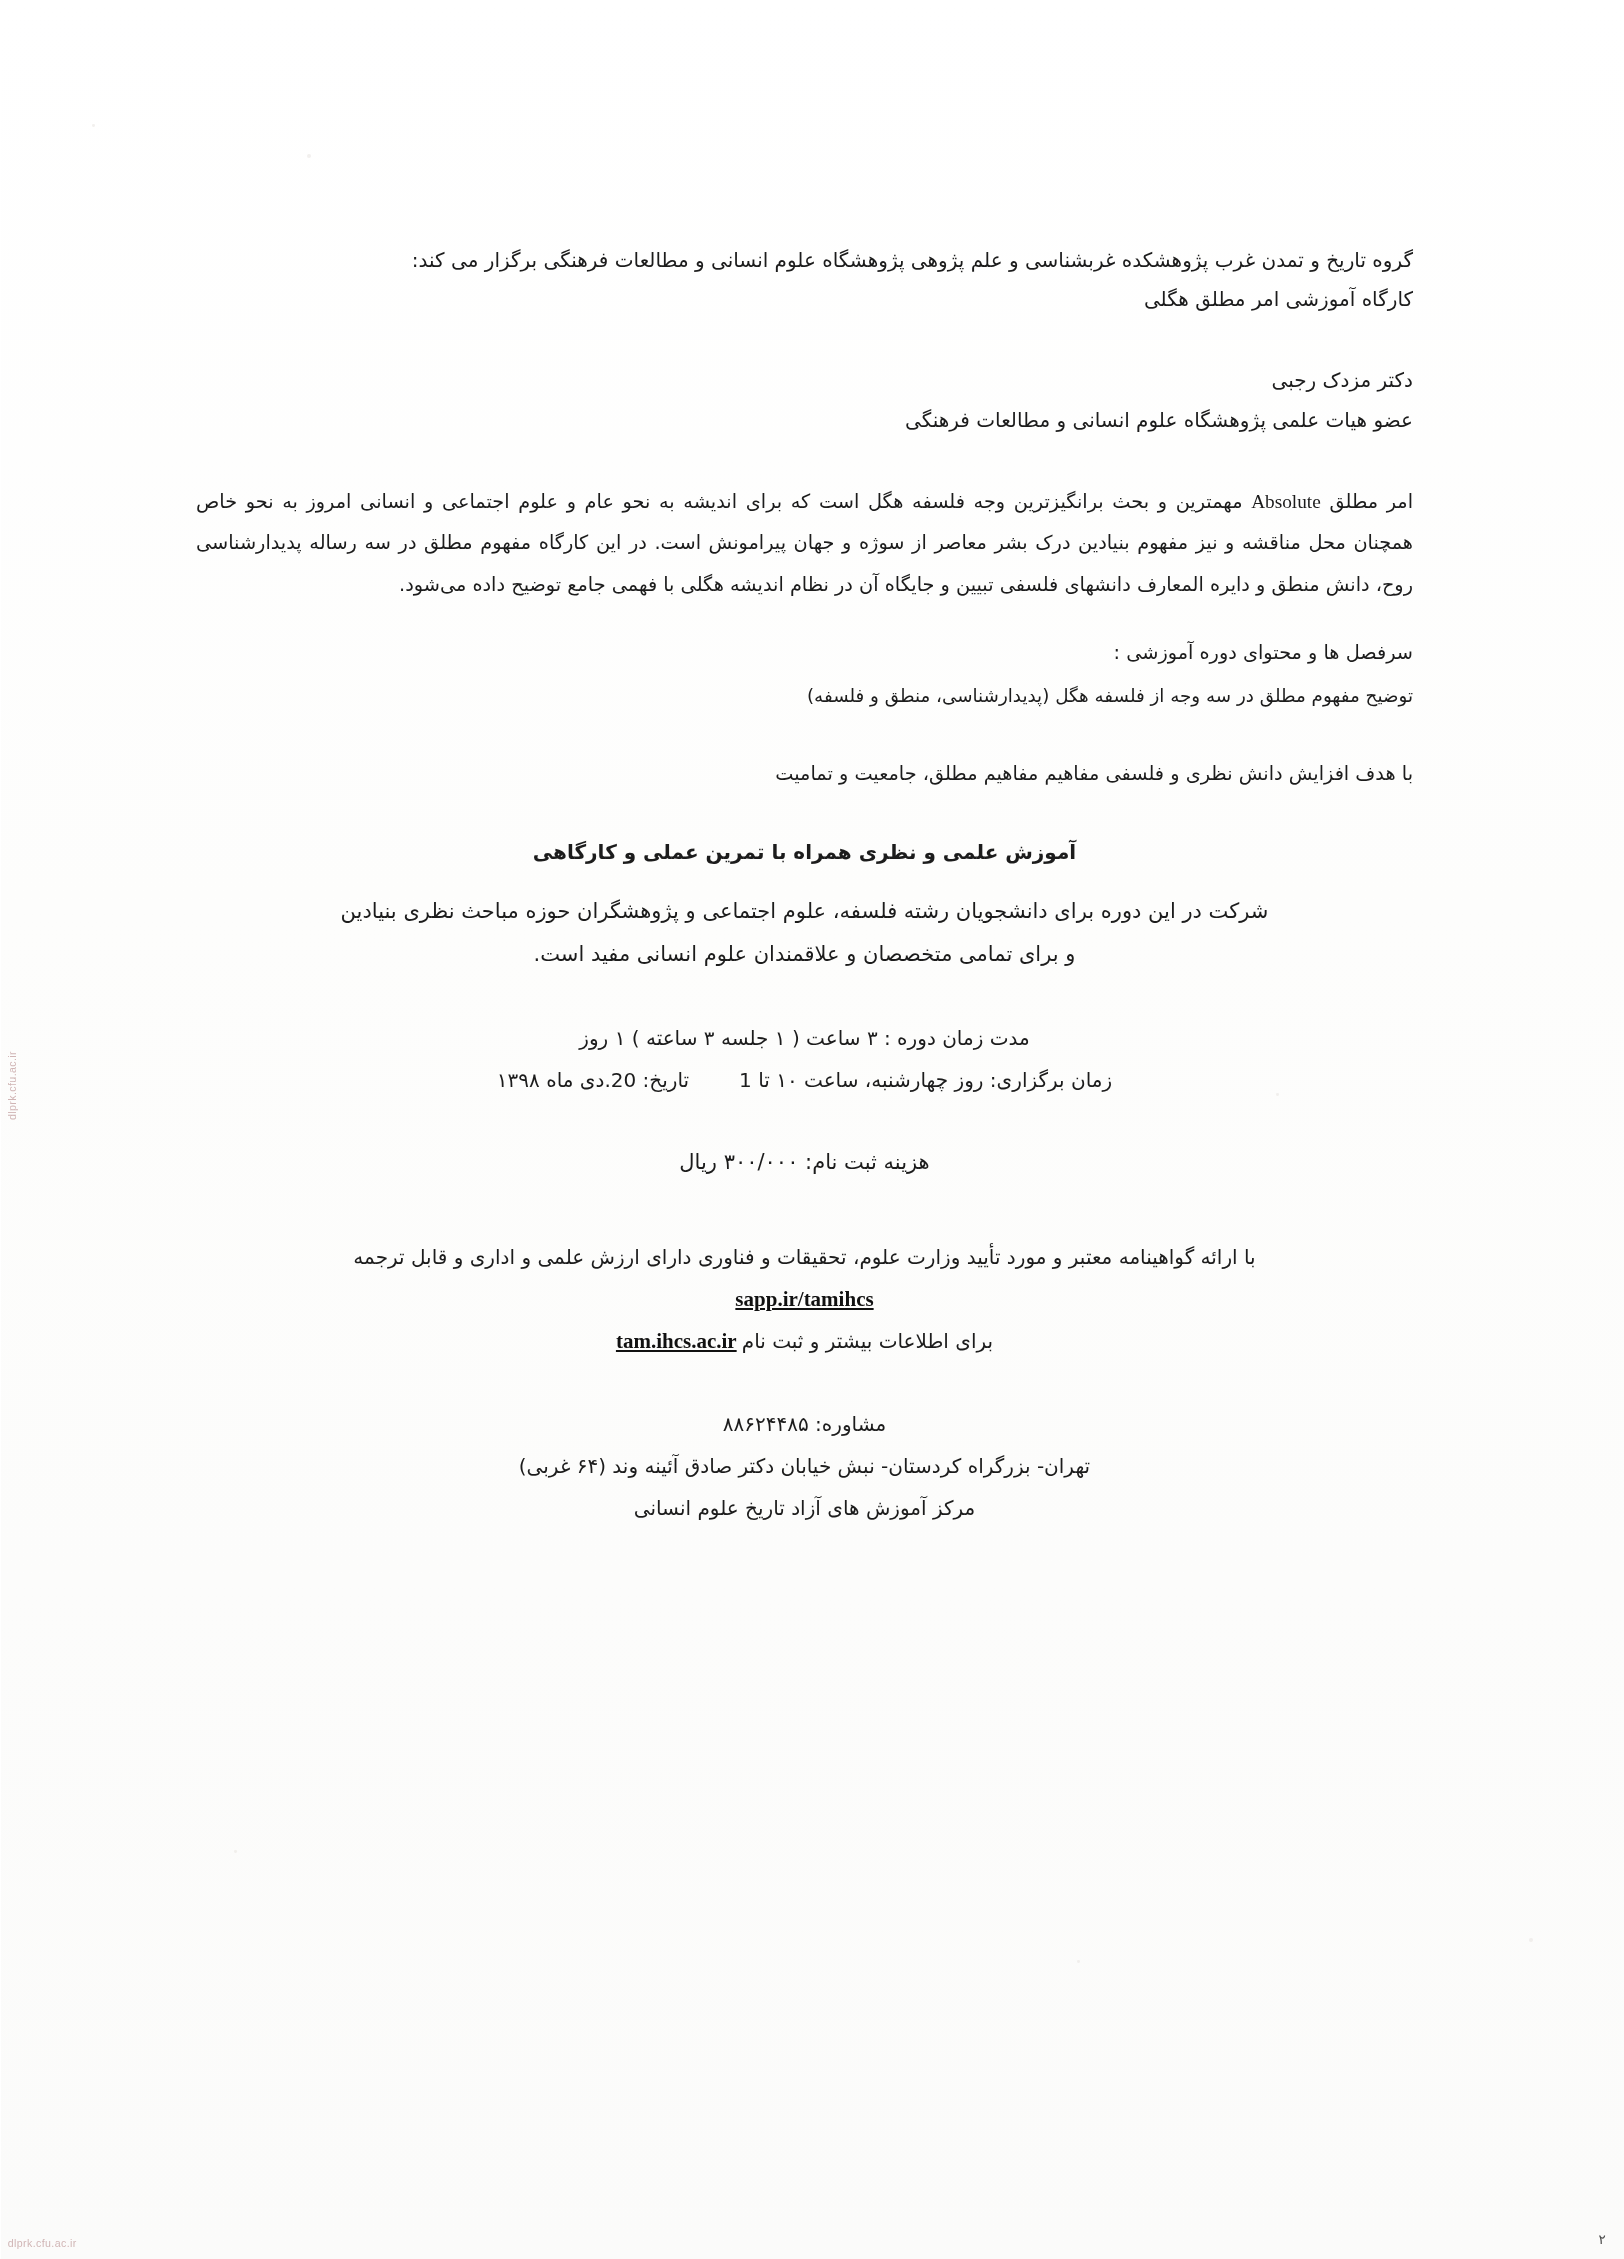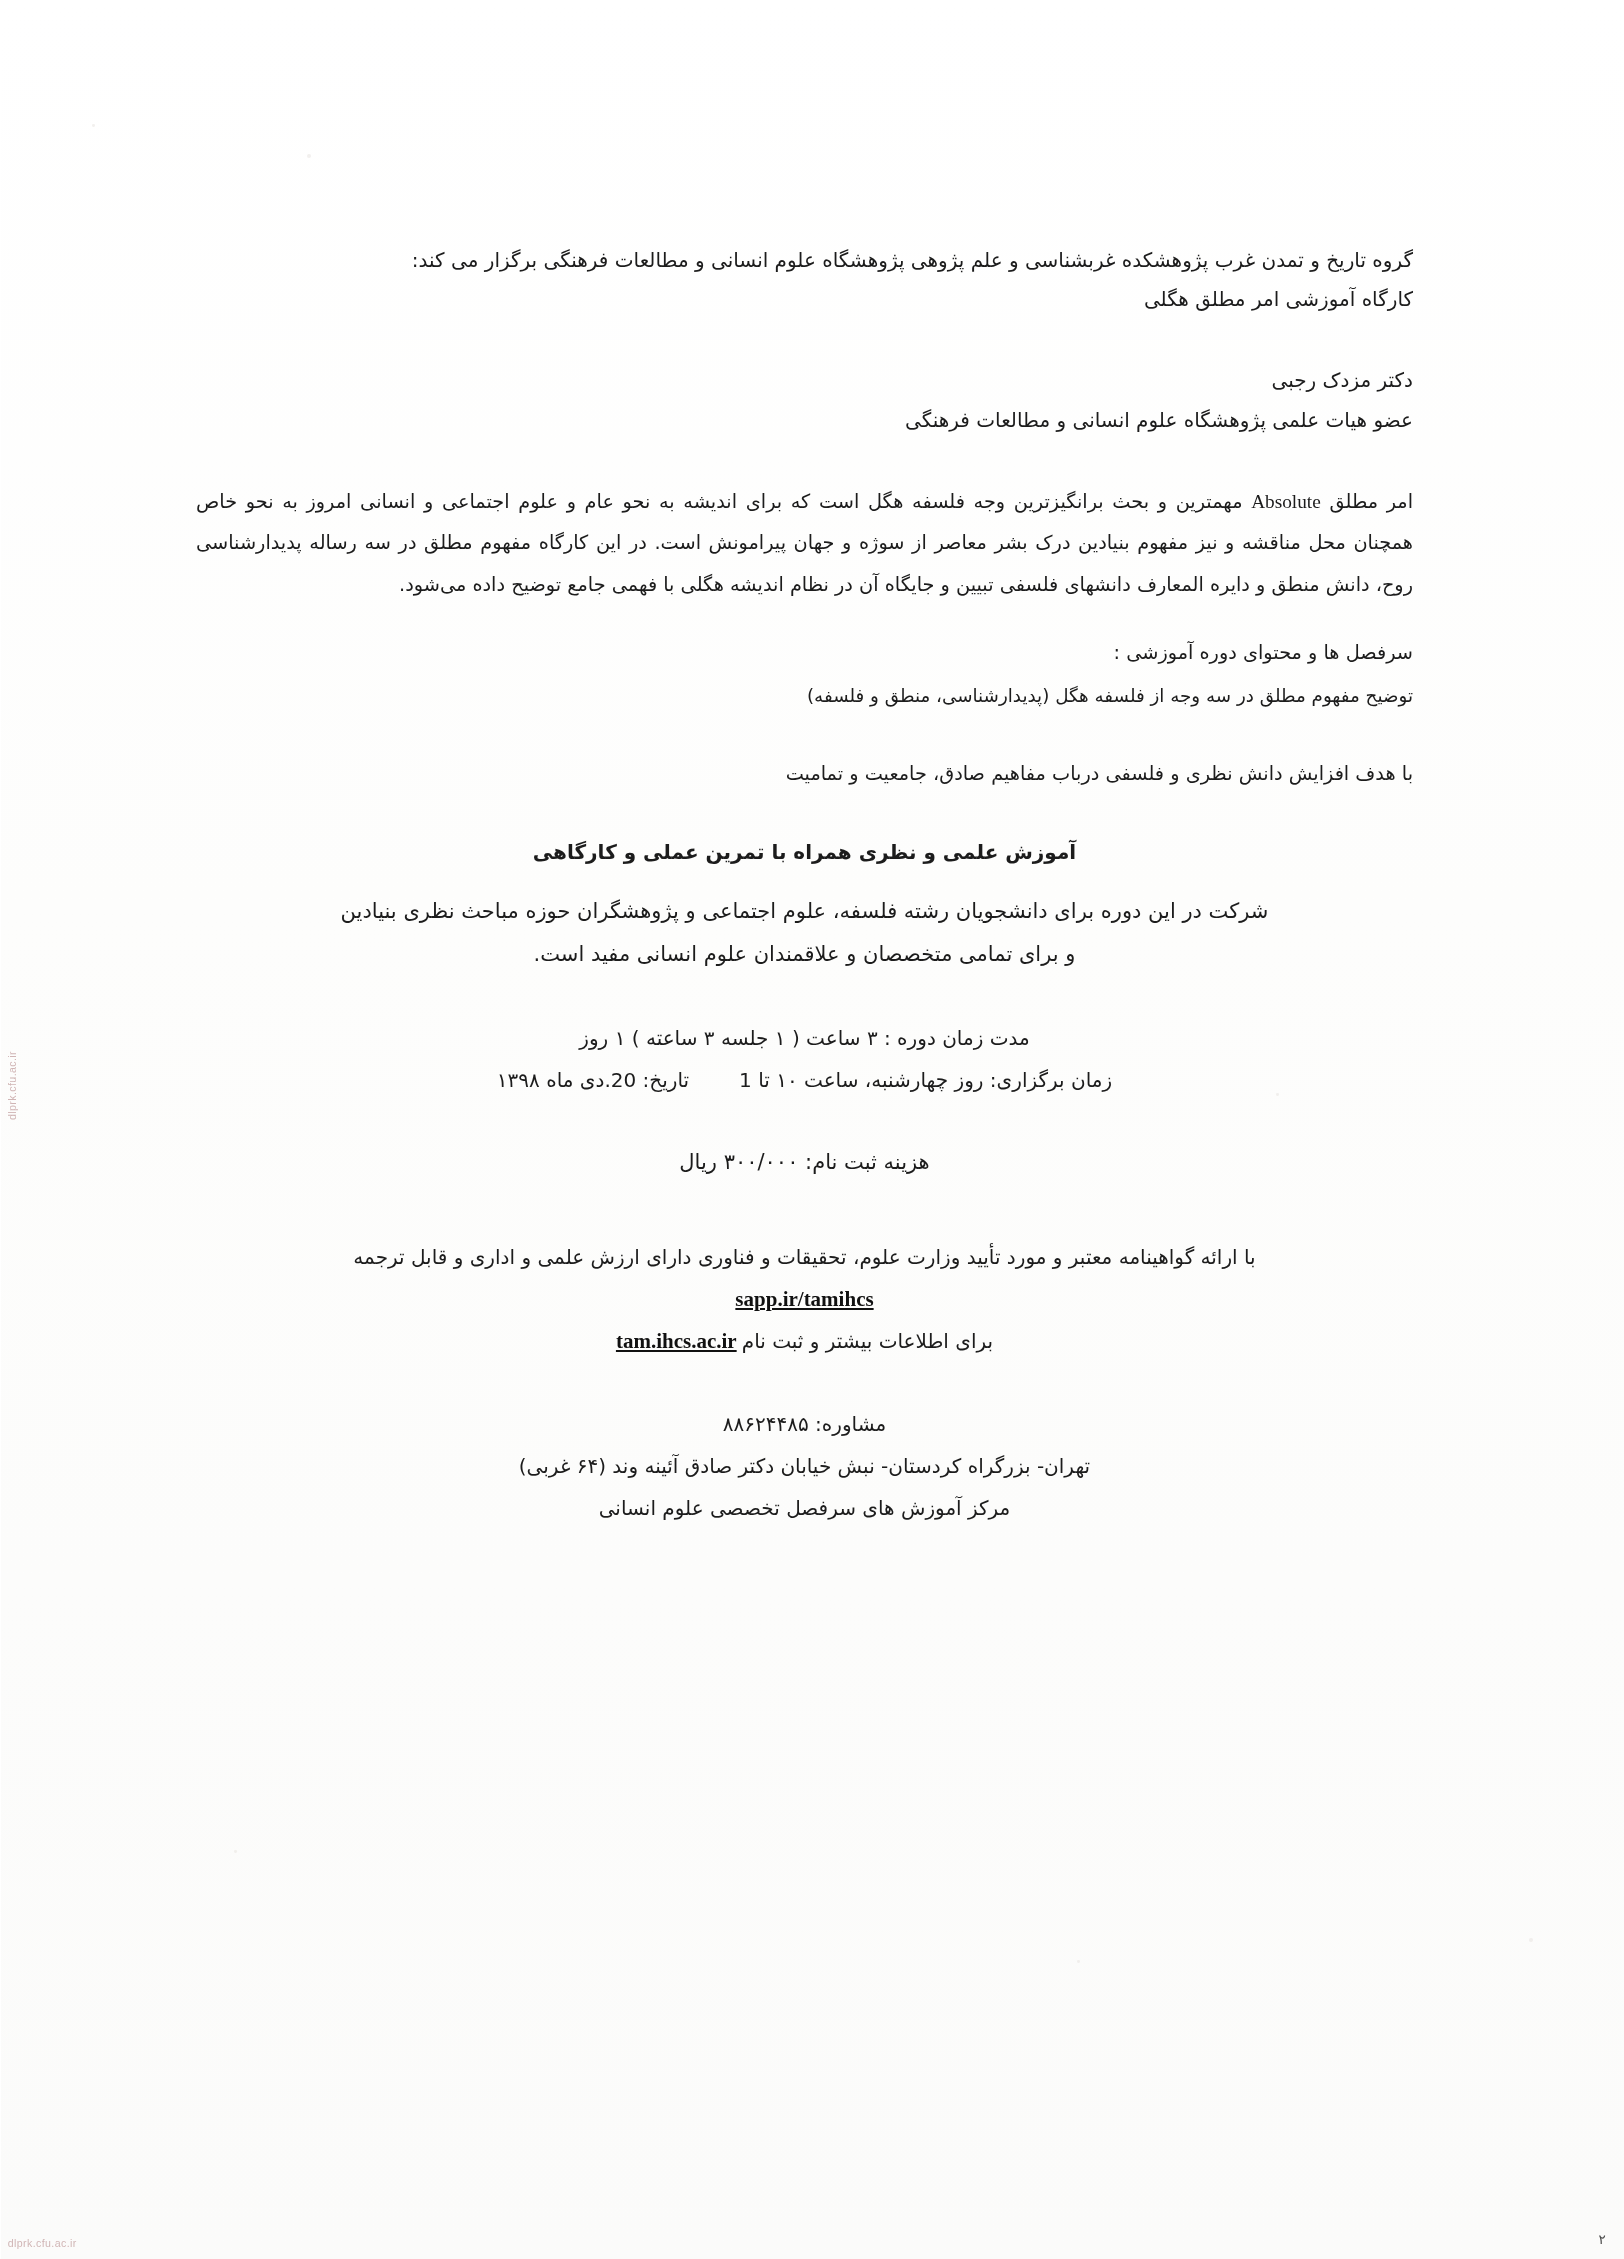--- a/index.html
+++ b/index.html
@@ -214,21 +214,21 @@
     <div class="gap-m"></div>
 
     <div class="blk">
       <p class="syllabus-title">سرفصل ها و محتوای دوره آموزشی :</p>
       <p class="syllabus-body">توضیح مفهوم مطلق در سه وجه از فلسفه هگل (پدیدارشناسی، منطق و فلسفه)</p>
     </div>
 
     <div class="gap-l"></div>
 
     <div class="blk">
-      <p class="goal">با هدف افزایش دانش نظری و فلسفی درباب مفاهیم صادق، جامعیت و تمامیت</p>
+      <p class="goal">با هدف افزایش دانش نظری و فلسفی مفاهیم مفاهیم مطلق، جامعیت و تمامیت</p>
     </div>
 
     <div class="gap-l"></div>
 
     <div class="blk">
       <p class="method">آموزش علمی و نظری همراه با تمرین عملی و کارگاهی</p>
       <div class="gap-s"></div>
       <p class="audience">شرکت در این دوره برای دانشجویان رشته فلسفه، علوم اجتماعی و پژوهشگران حوزه مباحث نظری بنیادین</p>
       <p class="audience">و برای تمامی متخصصان و علاقمندان علوم انسانی مفید است.</p>
     </div>
@@ -252,21 +252,21 @@
       <p class="cert">با ارائه گواهینامه معتبر و مورد تأیید وزارت علوم، تحقیقات و فناوری دارای ارزش علمی و اداری و قابل ترجمه</p>
       <p class="link-row"><a class="link" href="#">sapp.ir/tamihcs</a></p>
       <p class="link-row"><span class="inline-more">برای اطلاعات بیشتر و ثبت نام</span> <a class="link" href="#">tam.ihcs.ac.ir</a></p>
     </div>
 
     <div class="gap-l"></div>
 
     <div class="blk">
       <p class="contact">مشاوره: ۸۸۶۲۴۴۸۵</p>
       <p class="contact">تهران- بزرگراه کردستان- نبش خیابان دکتر صادق آئینه وند (۶۴ غربی)</p>
-      <p class="contact">مرکز آموزش های سرفصل تخصصی علوم انسانی</p>
+      <p class="contact">مرکز آموزش های آزاد تاریخ علوم انسانی</p>
     </div>
 
   </div>
 
   <div class="wm wm-left">dlprk.cfu.ac.ir</div>
   <div class="wm wm-bottom">dlprk.cfu.ac.ir</div>
   <div class="pagenum">۲</div>
 
 </div>
 

